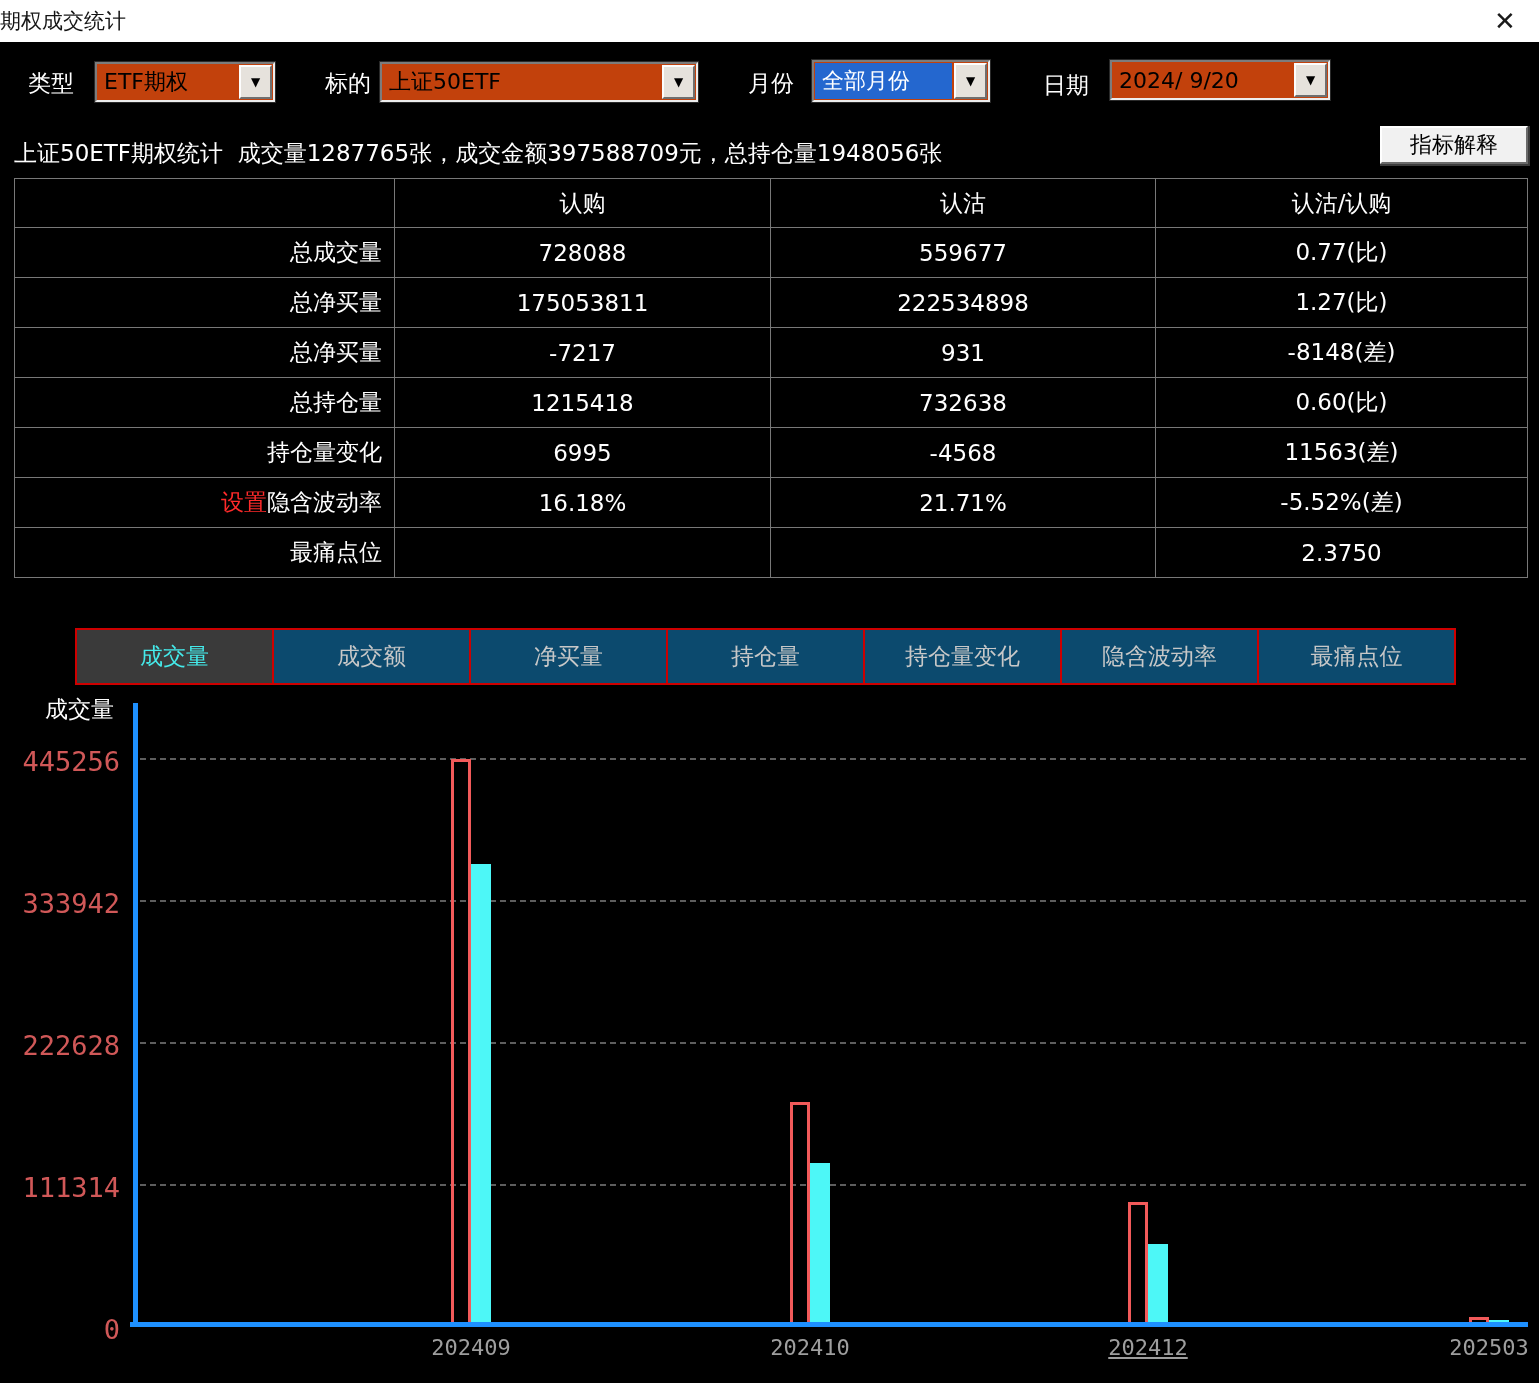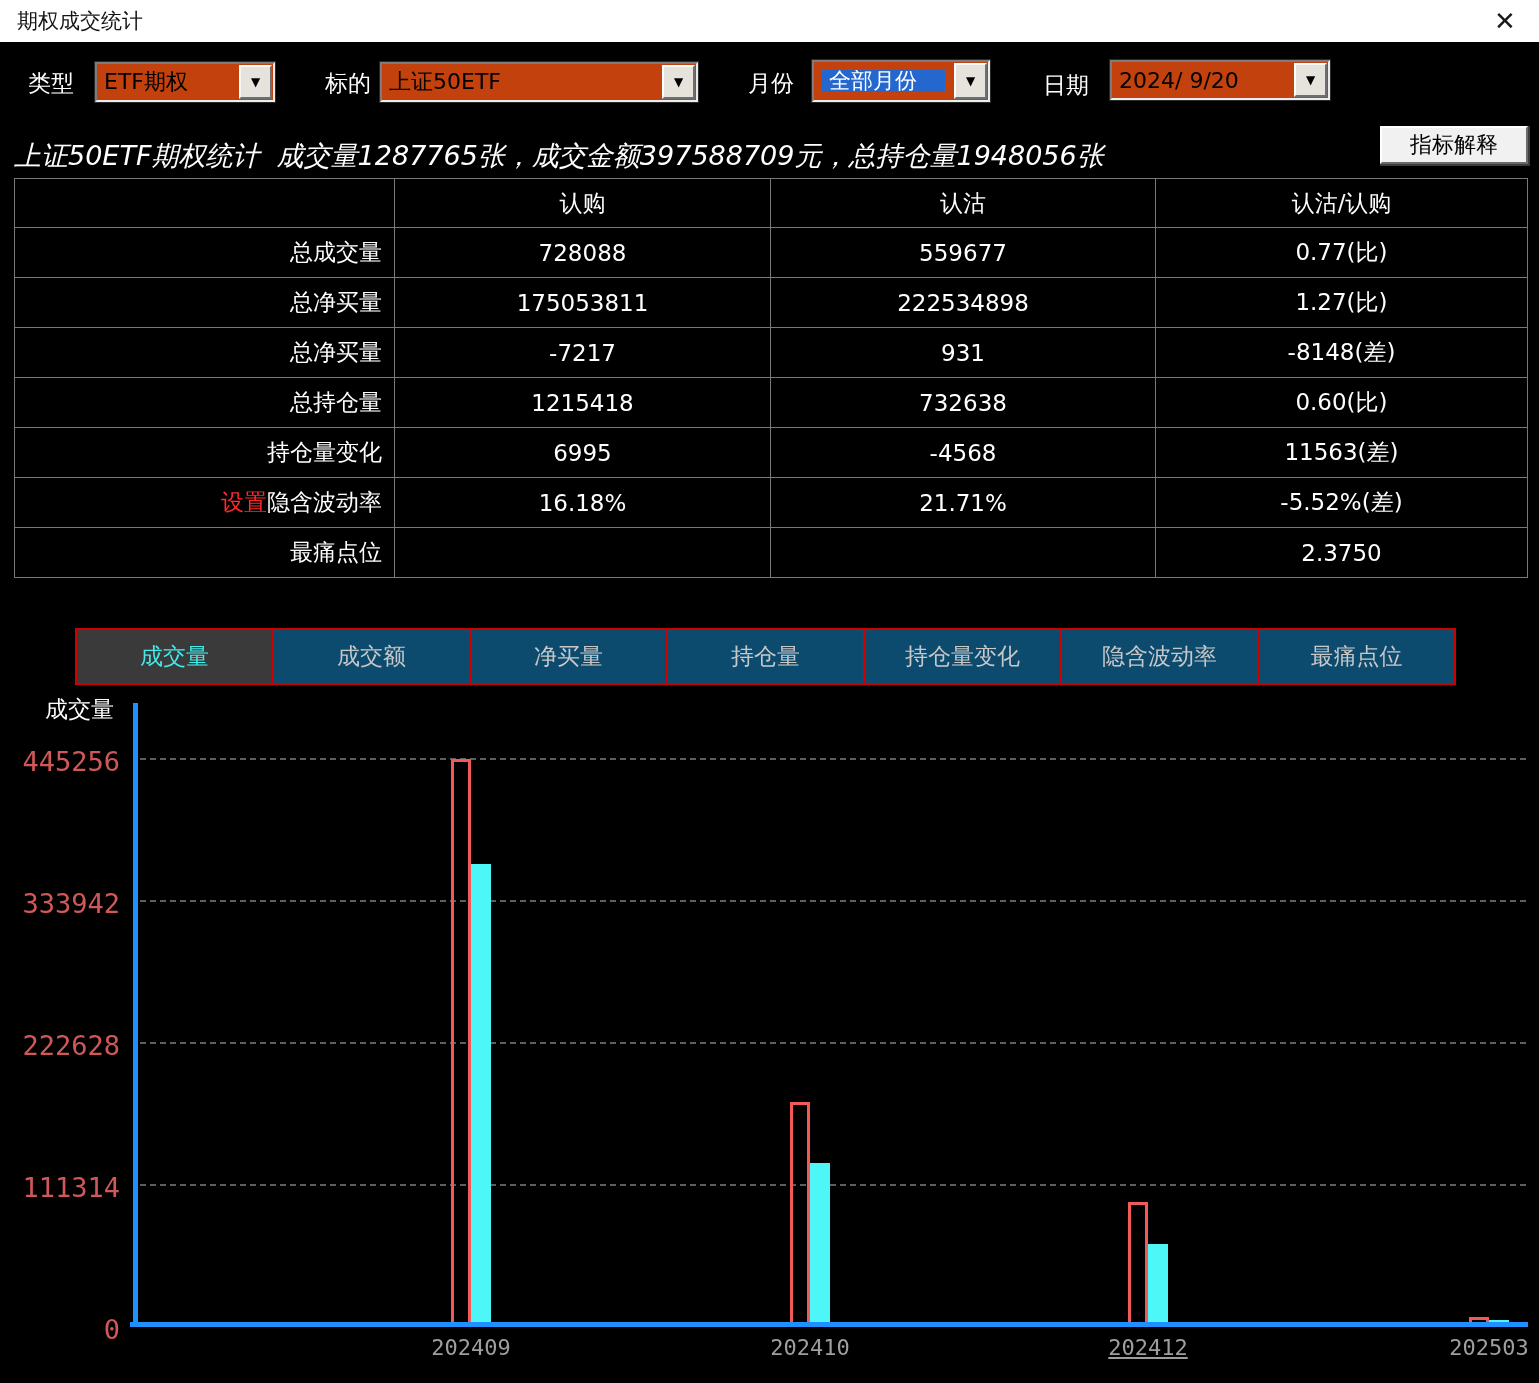--- a/index.html
+++ b/index.html
@@ -8,49 +8,49 @@
   #page {
     position:relative; width:1539px; height:1383px;
     background:#000; overflow:hidden;
   }
 
   
   .titlebar {
     position:absolute; left:0; top:0; width:1539px; height:42px;
     background:#ffffff; display:flex; align-items:center;
   }
-  .titlebar .wtitle { margin-left:17px; font-size:21px; color:#141414; }
+  .titlebar .wtitle { margin-left:0; font-size:21px; color:#141414; }
   .titlebar .close {
     position:absolute; right:16px; top:4px; width:36px; height:34px;
     display:flex; align-items:center; justify-content:center;
     font-size:26px; color:#1a1a1a; cursor:pointer;
   }
 
   
   .flabel { position:absolute; color:#fff; font-size:23px; }
   .combo {
     position:absolute; background:#c2410c;
     border:2px solid; border-color:#7c7c7c #ededed #ededed #7c7c7c;
     box-shadow:0 0 0 1px #2a2a2a;
     display:flex; align-items:stretch;
   }
   .combo .val {
     flex:1; display:flex; align-items:center; padding:0 7px;
     font-size:22px; color:#000; white-space:nowrap; overflow:hidden;
   }
-  .combo.hl .val { background:var(--highlight-blue); color:#fff; margin:8px; }
+  .combo.hl .val { background:var(--highlight-blue); color:#fff; margin:1px; }
   .combo .btn {
     width:33px; margin:1px; background:#e6e2dc;
     border:2px solid; border-color:#fdfdfd #6f6f6f #6f6f6f #fdfdfd;
     display:flex; align-items:center; justify-content:center;
     font-size:12px; color:#000; cursor:pointer;
   }
 
   
-  .summary { position:absolute; left:14px; top:138px; color:#fff; font-size:27px; white-space:pre;font-style:italic; }
+  .summary { position:absolute; left:14px; top:138px; color:#fff; font-size:23px; white-space:pre; }
   .explain-btn {
     position:absolute; left:1380px; top:126px; width:148px; height:38px;
     background:#f1f1f1; color:#000; font-size:22px;
     border:2px solid; border-color:#ffffff #6a6a6a #6a6a6a #ffffff;
     box-shadow:1px 1px 0 1px #3c3c3c;
     display:flex; align-items:center; justify-content:center; cursor:pointer;
     font-family:"DejaVu Sans", sans-serif;
     text-align:center;
   }
 

